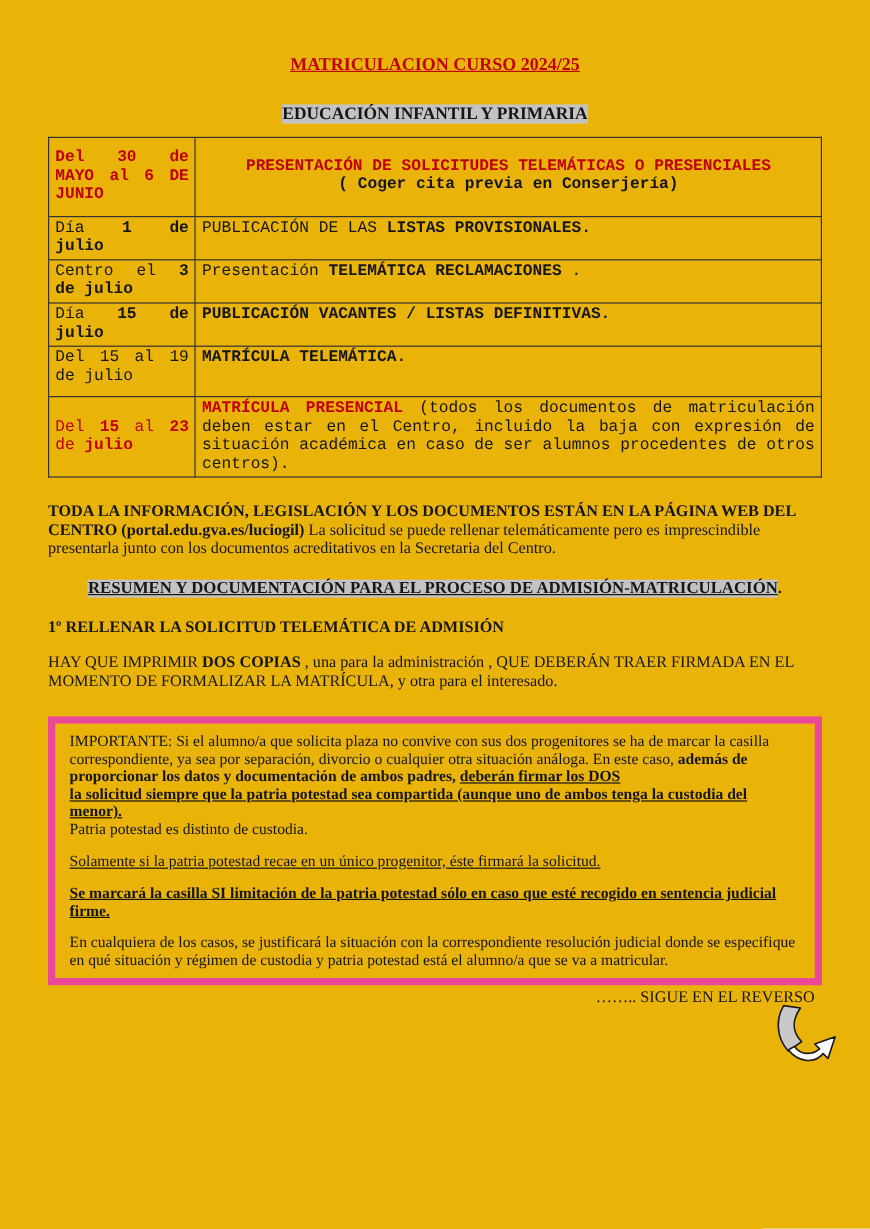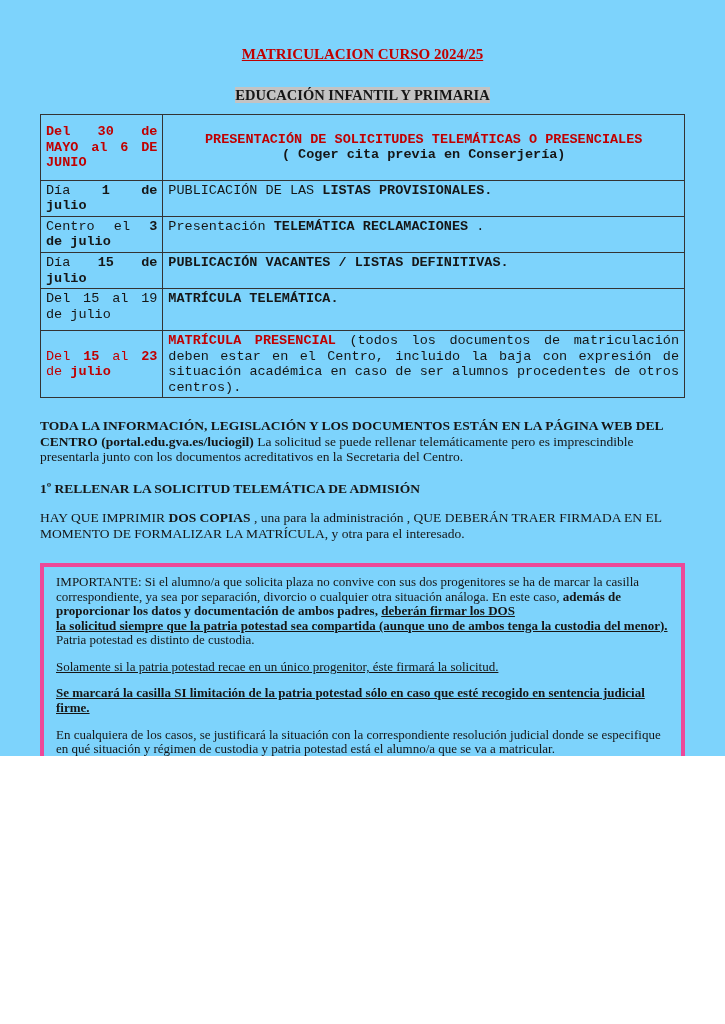--- a/index.html
+++ b/index.html
@@ -3,21 +3,21 @@
 <meta charset="utf-8">
 <style>
   :root{
     --accent-red:#c00000;
     --hl-gray:#c3c3c3;
     --ink:#161616;
   }
   *{box-sizing:border-box;}
   html,body{margin:0;padding:0;background:#ffffff;}
   .page{
-    width:725px;height:756px;margin:0 auto;background:#7dd3fc;
+    width:725px;height:1024px;margin:0 auto;background:#eab308;
     font-family:"Liberation Serif","DejaVu Serif",serif;
     font-size:13.5px;color:var(--ink);line-height:1.15;
     padding:46px 40px 0 40px;position:relative;overflow:hidden;
   }
   .b{font-weight:bold;}
   .u{text-decoration:underline;}
   .hl{background:var(--hl-gray);}
   .title{
     text-align:center;font-weight:bold;font-size:15px;
     color:var(--accent-red);text-decoration:underline;margin:0;
@@ -44,21 +44,21 @@
   tr.r7 td{height:58px;}
   tr.r7 td.period{vertical-align:middle;}
   tr.r7 td.desc{text-align:justify;vertical-align:middle;}
   .info-para{margin:20px 0 0 0;text-align:left;}
   .section-heading{
     margin:18px 0 0 0;text-align:center;font-weight:bold;font-size:14px;
   }
   .step-heading{margin:16px 0 0 0;font-weight:bold;}
   .print-para{margin:14px 0 0 0;}
   .important-box{
-    margin:22px 0 0 0;border:4px solid #ec4899;padding:8px 12px;
+    margin:22px 0 0 0;border:6px solid #ec4899;padding:8px 12px;
     font-size:13px;line-height:1.12;
   }
   .important-box p{margin:0;}
   .important-box p + p{margin-top:12px;}
   .closing{margin:24px 0 0 0;}
   .note-wrap{position:relative;margin-top:2px;}
   .reverse-note{text-align:right;padding-right:6px;}
   .turn-arrow{position:absolute;right:-18px;top:14px;}
 </style>
 </head>
@@ -94,20 +94,21 @@
       </tr>
       <tr class="r7">
         <td class="period"><span style="color: rgb(192, 0, 0);">Del </span><span class="b" style="color: rgb(192, 0, 0);">15</span><span style="color: rgb(192, 0, 0);"> al </span><span class="b" style="color: rgb(192, 0, 0);">23</span><span style="color: rgb(192, 0, 0);"> de </span><span class="b" style="color: rgb(192, 0, 0);">julio</span></td>
         <td class="desc"><span class="b" style="color: rgb(192, 0, 0);">MATRÍCULA PRESENCIAL</span><span> (todos los documentos de matriculación deben estar en el Centro, incluido la baja con expresión de situación académica en caso de ser alumnos procedentes de otros centros).</span></td>
       </tr>
     </tbody>
   </table>
 
   <p class="info-para"><span class="b">TODA LA INFORMACIÓN, LEGISLACIÓN Y LOS DOCUMENTOS ESTÁN EN LA PÁGINA WEB DEL CENTRO (portal.edu.gva.es/luciogil)</span><span> La solicitud se puede rellenar telemáticamente pero es imprescindible presentarla junto con los documentos acreditativos en la Secretaria del Centro.</span></p>
 
+  <p class="section-heading"><span class="b u hl">RESUMEN Y DOCUMENTACIÓN PARA EL PROCESO DE ADMISIÓN-MATRICULACIÓN</span><span class="b">.</span></p>
 
   <p class="step-heading">1º RELLENAR LA SOLICITUD TELEMÁTICA DE ADMISIÓN</p>
 
   <p class="print-para"><span>HAY QUE IMPRIMIR  </span><span class="b">DOS COPIAS</span><span> ,  una para la administración , QUE DEBERÁN TRAER FIRMADA EN EL MOMENTO DE FORMALIZAR LA MATRÍCULA,  y otra para el interesado.</span></p>
 
   <div class="important-box">
     <p><span>IMPORTANTE: Si el alumno/a que solicita plaza no convive con sus dos progenitores se ha de marcar la casilla correspondiente, ya sea por separación, divorcio o cualquier otra situación análoga. En este caso, </span><span class="b">además de proporcionar los datos y documentación de ambos padres, </span><span class="b u">deberán firmar los DOS</span><br><span class="b u">la solicitud siempre que la patria potestad sea compartida (aunque uno de ambos tenga la custodia del menor).</span><br><span>Patria potestad es distinto de custodia.</span></p>
     <p><span class="u">Solamente si la patria potestad recae en un único progenitor, éste firmará la solicitud.</span></p>
     <p><span class="b u">Se marcará la casilla SI limitación de la patria potestad sólo en caso que esté recogido en sentencia judicial firme.</span></p>
     <p><span>En cualquiera de los casos, se justificará la situación con la correspondiente resolución judicial donde se especifique en qué situación y régimen de custodia y patria potestad está el alumno/a que se va a matricular.</span></p>

